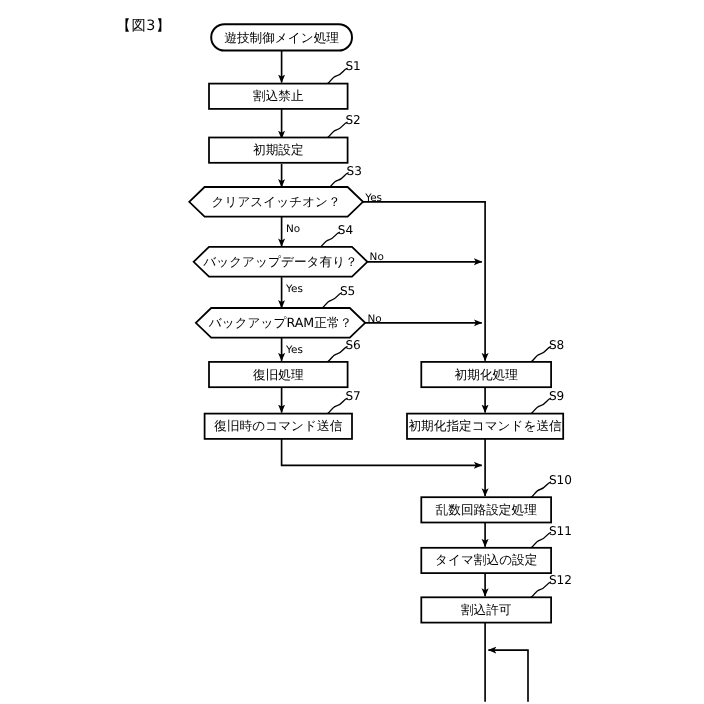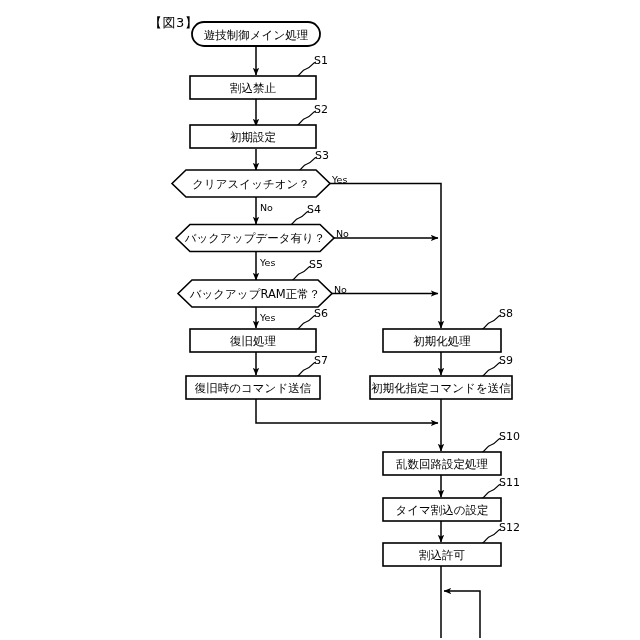--- a/index.html
+++ b/index.html
@@ -16,21 +16,20 @@
     font-family: "DejaVu Sans", "Liberation Sans", sans-serif;
   }
   #fig-title {
     position: absolute;
     left: 106px;
     top: 14px;
     font-size: 13px;
     color: #000000;
     letter-spacing: 0.5px;
     white-space: nowrap;
-    margin-left: 43px;
   }
   svg#flow {
     position: absolute;
     left: 0;
     top: 0;
     width: 640px;
     height: 640px;
   }
   .node-rect {
     fill: #ffffff;

